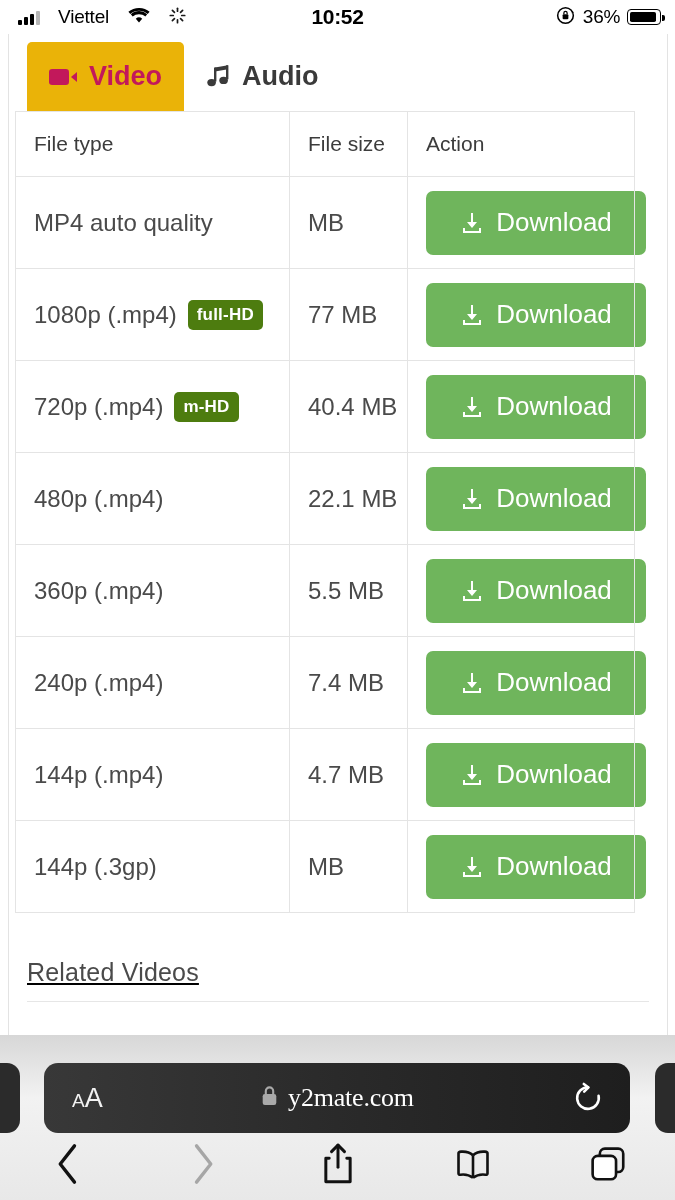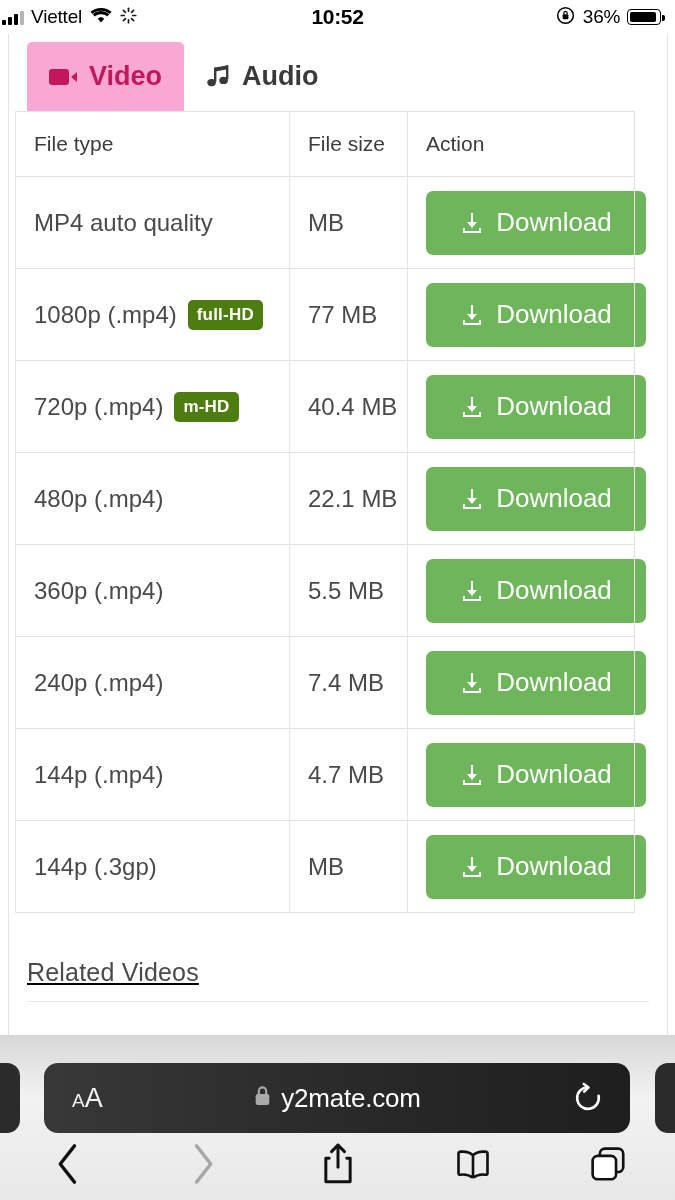--- a/index.html
+++ b/index.html
@@ -11,21 +11,21 @@
   }
 
   
   .statusbar {
     position: absolute; top: 0; left: 0;
     width: 675px; height: 34px;
     background: #ffffff;
     display: flex; align-items: center;
     color: #000;
   }
-  .sb-left { position: absolute; left: 2px; display: flex; align-items: center; gap: 7px; }
+  .sb-left { position: absolute; left: 18px; display: flex; align-items: center; gap: 18px; }
   .sb-center { position: absolute; left: 0; width: 675px; text-align: center;
                font-size: 21px; font-weight: 700; letter-spacing: -0.3px; }
   .sb-right { position: absolute; right: 14px; display: flex; align-items: center; gap: 7px; }
   .carrier { font-size: 19px; font-weight: 400; letter-spacing: -0.2px; }
   .sig { display: flex; align-items: flex-end; gap: 2px; height: 15px; }
   .sig i { display: block; width: 4px; background: #000; border-radius: 1px; }
   .sig i:nth-child(1){ height: 5px; }
   .sig i:nth-child(2){ height: 8px; }
   .sig i:nth-child(3){ height: 11px; }
   .sig i:nth-child(4){ height: 14px; background: #b6b6b6; }
@@ -48,21 +48,21 @@
 
   
   .tabs { display: flex; align-items: flex-end; height: 77px; padding-left: 18px; }
   .tab {
     display: flex; align-items: center; gap: 10px;
     height: 69px; padding: 0 22px;
     font-size: 27px; font-weight: 700;
     color: #3a3a3a;
     border-radius: 5px 5px 0 0;
   }
-  .tab.active { background: #f9a8d4; color: #c2185b; }
+  .tab.active { background: #eab308; color: #c2185b; }
   .tab-ico { display: flex; align-items: center; }
 
   
   .tbl { width: 619px; margin-left: 6px; border-collapse: collapse;
          table-layout: fixed; border: 1px solid #e0e0e0; }
   .tbl th, .tbl td { border: 1px solid #e4e4e4; text-align: left; }
   .tbl th {
     height: 65px; padding: 0 18px;
     font-size: 21px; font-weight: 400; color: #3c3c3c;
   }
@@ -115,21 +115,21 @@
     position: absolute; top: 14px; left: 44px; width: 586px; height: 70px;
     background: linear-gradient(90deg,#383838 0%,#2a2a2a 50%,#1e1e1e 100%);
     border-radius: 14px;
     display: flex; align-items: center;
   }
   .aa { position: absolute; left: 28px; color: #f2f2f2; display: flex; align-items: baseline; }
   .aa .s { font-size: 19px; }
   .aa .b { font-size: 27px; }
   .urlwrap {
     position: absolute; left: 0; width: 586px;
-    display: flex; align-items: center; justify-content: center; gap: 9px;
+    display: flex; align-items: center; justify-content: center; gap: 9px; font-family: Liberation Serif, serif;
   }
   .url { color: #ffffff; font-size: 26px; letter-spacing: -0.2px; }
   .reload { position: absolute; right: 26px; display: flex; align-items: center; }
   .toolbar {
     position: absolute; top: 96px; left: 0; width: 675px; height: 69px;
     display: flex; align-items: center;
   }
   .tb { flex: 1; display: flex; align-items: center; justify-content: center; }
 </style>
 </head>

